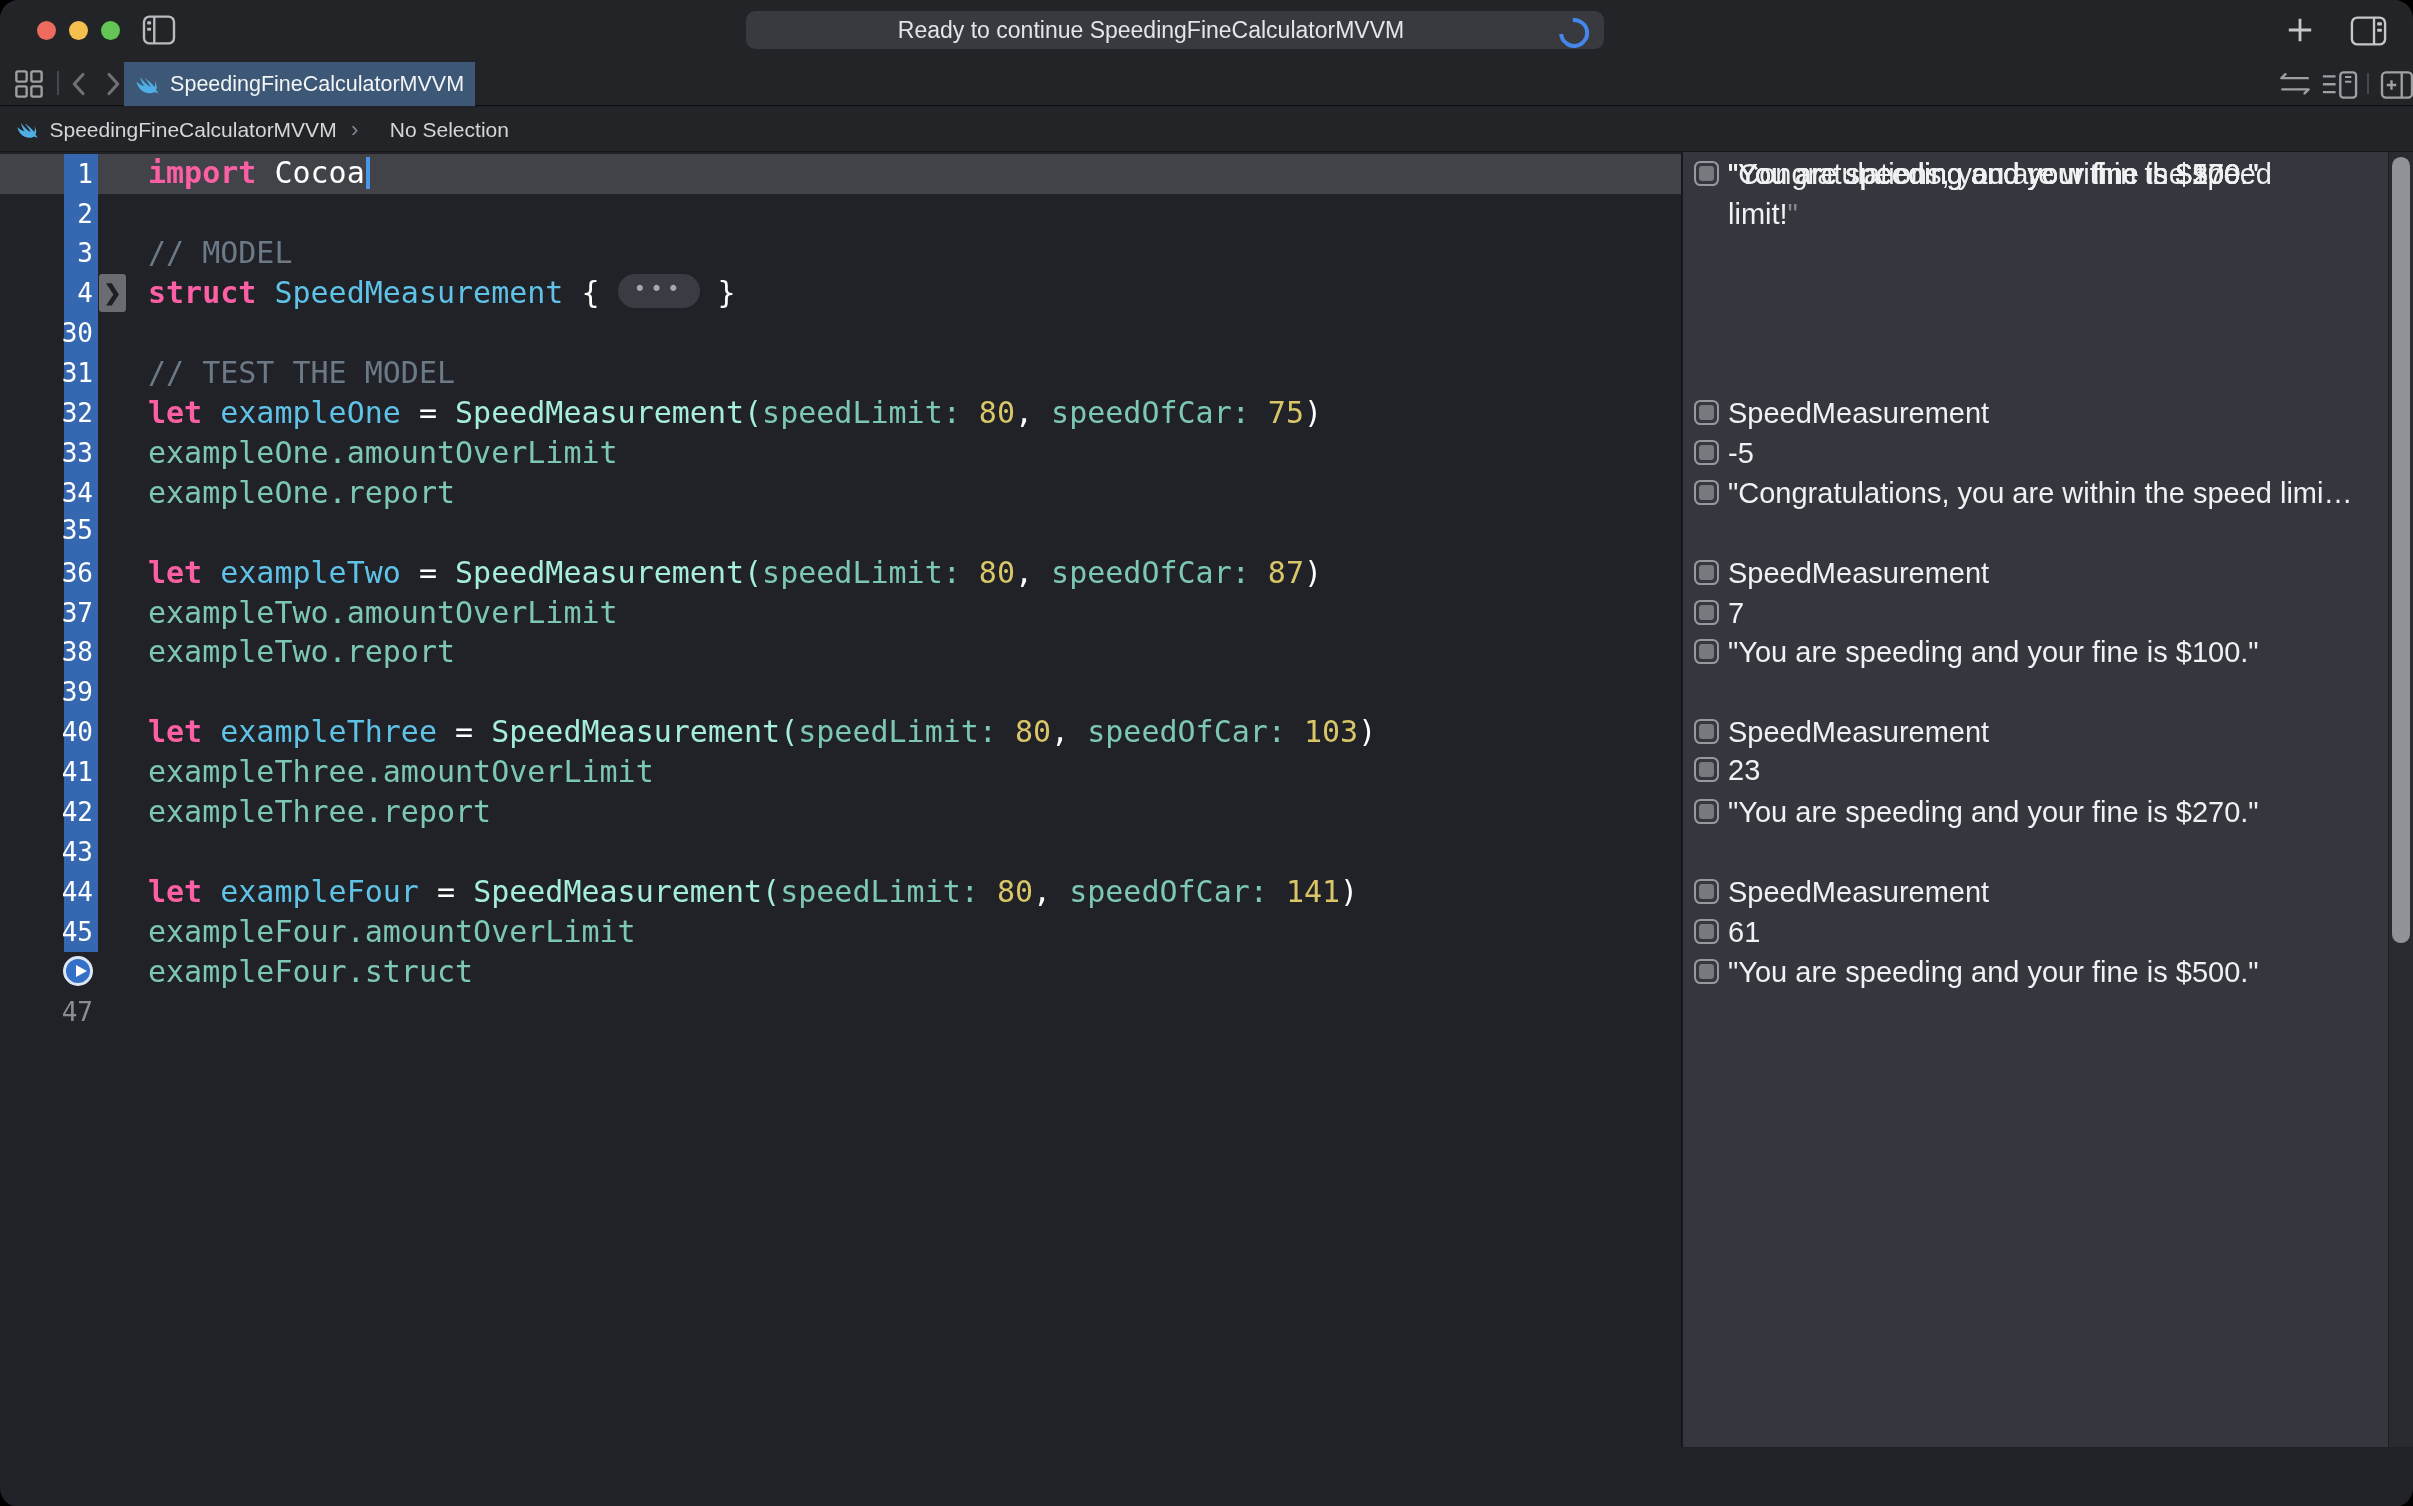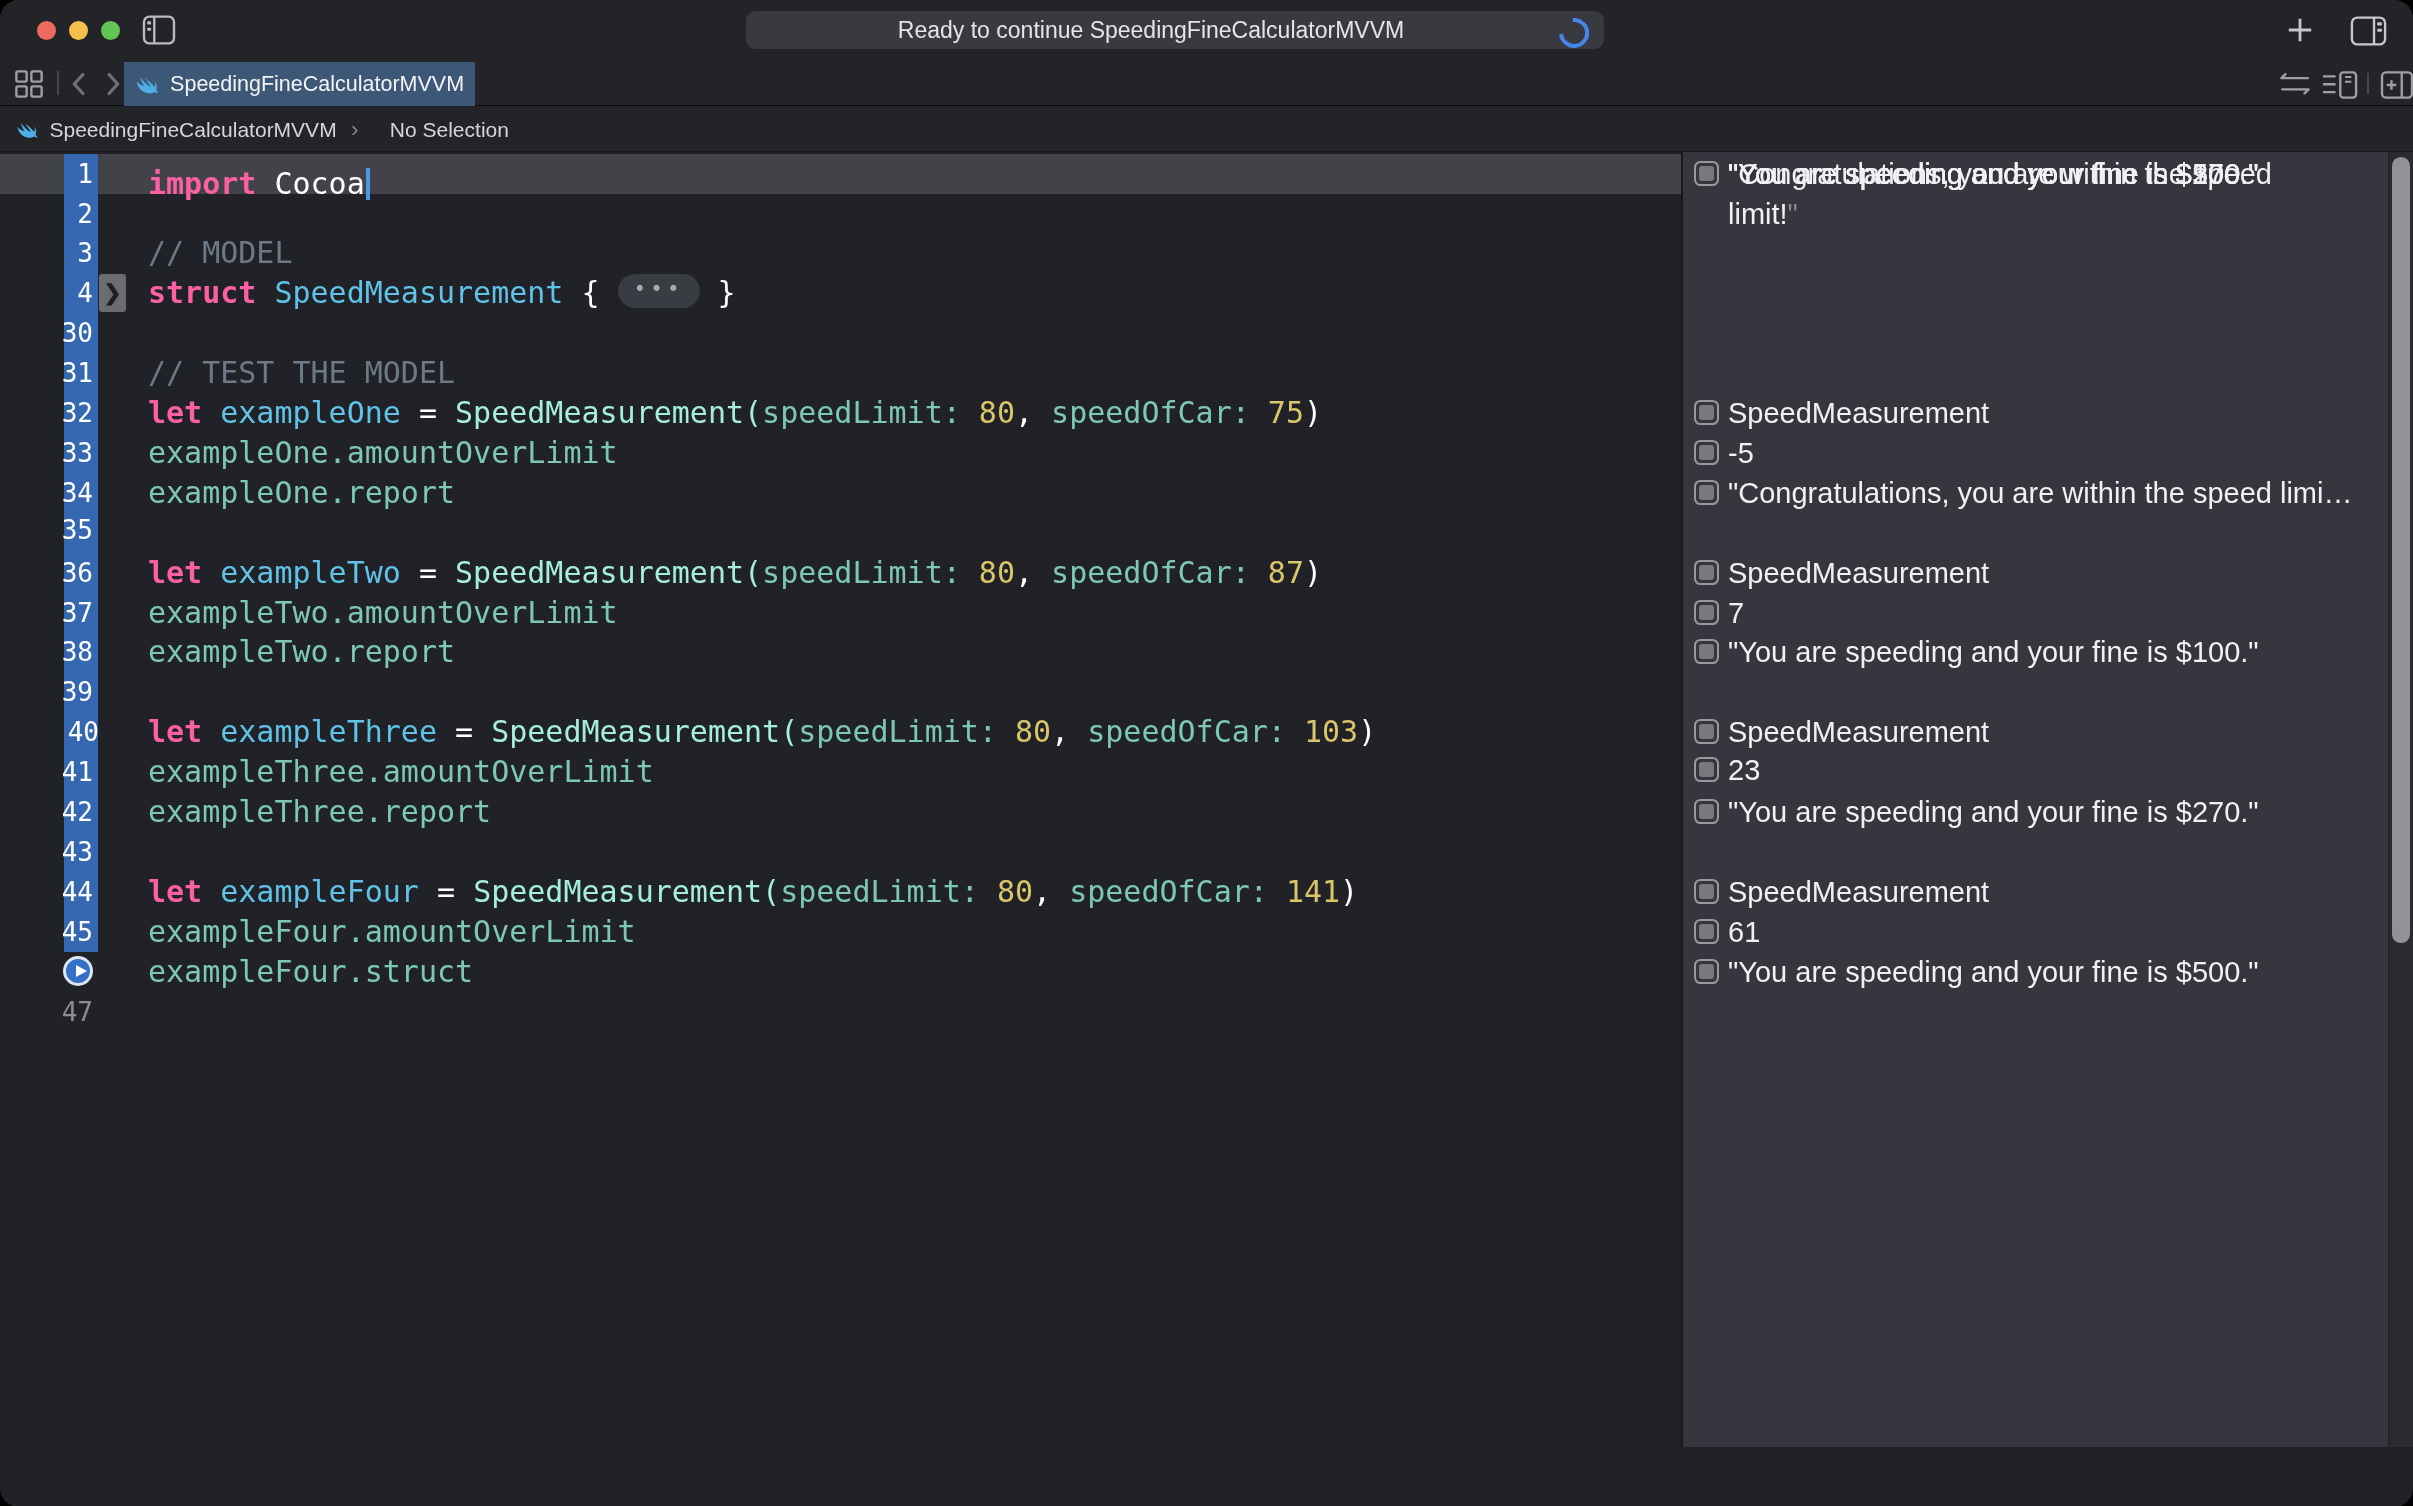--- a/index.html
+++ b/index.html
@@ -187,30 +187,30 @@
         <div class="ln" style="top: 161px;">30</div>
         <div class="ln" style="top: 201px;">31</div>
         <div class="ln" style="top: 241px;">32</div>
         <div class="ln" style="top: 281px;">33</div>
         <div class="ln" style="top: 321px;">34</div>
         <div class="ln" style="top: 350px; margin-top: 8px;">35</div>
         <div class="ln" style="top: 401px;">36</div>
         <div class="ln" style="top: 441px;">37</div>
         <div class="ln" style="top: 480px;">38</div>
         <div class="ln" style="top: 520px;">39</div>
-        <div class="ln" style="top: 560px; padding-left: 6px;">40</div>
+        <div class="ln" style="top: 560px;">40</div>
         <div class="ln" style="top: 600px;">41</div>
         <div class="ln" style="top: 640px;">42</div>
         <div class="ln" style="top: 680px;">43</div>
         <div class="ln" style="top: 720px;">44</div>
         <div class="ln" style="top: 760px;">45</div>
         <div class="ln dim" style="top: 840px;">47</div>
       </div>
     <div id="code">
-        <div class="code-line" style="top: 12px;"><span class="tk-keyword" style="color: rgb(252, 95, 163);">import</span><span style="color: rgb(255, 255, 255);"> Cocoa</span><span class="caret"></span></div>
+        <div class="code-line" style="top: 1px;"><span class="tk-keyword" style="color: rgb(252, 95, 163);">import</span><span style="color: rgb(255, 255, 255);"> Cocoa</span><span class="caret"></span></div>
         <div class="code-line" style="top: 42px;"></div>
         <div class="code-line" style="top: 81px;"><span style="color: rgb(108, 121, 134);">// MODEL</span></div>
         <div class="code-line" style="top: 121px;"><span class="tk-keyword" style="color: rgb(252, 95, 163);">struct</span><span style="color: rgb(255, 255, 255);"> </span><span style="color: rgb(95, 194, 231);">SpeedMeasurement</span><span style="color: rgb(255, 255, 255);"> { </span><span class="fold-pill">•••</span><span style="color: rgb(255, 255, 255);"> }</span></div>
         <div class="code-line" style="top: 161px;"></div>
         <div class="code-line" style="top: 201px;"><span style="color: rgb(108, 121, 134);">// TEST THE MODEL</span></div>
         <div class="code-line" style="top: 241px;"><span class="tk-keyword" style="color: rgb(252, 95, 163);">let</span><span style="color: rgb(255, 255, 255);"> </span><span style="color: rgb(95, 194, 231);">exampleOne</span><span style="color: rgb(255, 255, 255);"> = </span><span style="color: rgb(165, 238, 219);">SpeedMeasurement(</span><span style="color: rgb(124, 200, 178);">speedLimit:</span><span style="color: rgb(255, 255, 255);"> </span><span style="color: rgb(217, 198, 104);">80</span><span style="color: rgb(255, 255, 255);">, </span><span style="color: rgb(124, 200, 178);">speedOfCar:</span><span style="color: rgb(255, 255, 255);"> </span><span style="color: rgb(217, 198, 104);">75</span><span style="color: rgb(255, 255, 255);">)</span></div>
         <div class="code-line" style="top: 281px;"><span style="color: rgb(124, 200, 178);">exampleOne.amountOverLimit</span></div>
         <div class="code-line" style="top: 321px;"><span style="color: rgb(124, 200, 178);">exampleOne.report</span></div>
         <div class="code-line" style="top: 361px;"></div>
         <div class="code-line" style="top: 401px;"><span class="tk-keyword" style="color: rgb(252, 95, 163);">let</span><span style="color: rgb(255, 255, 255);"> </span><span style="color: rgb(95, 194, 231);">exampleTwo</span><span style="color: rgb(255, 255, 255);"> = </span><span style="color: rgb(165, 238, 219);">SpeedMeasurement(</span><span style="color: rgb(124, 200, 178);">speedLimit:</span><span style="color: rgb(255, 255, 255);"> </span><span style="color: rgb(217, 198, 104);">80</span><span style="color: rgb(255, 255, 255);">, </span><span style="color: rgb(124, 200, 178);">speedOfCar:</span><span style="color: rgb(255, 255, 255);"> </span><span style="color: rgb(217, 198, 104);">87</span><span style="color: rgb(255, 255, 255);">)</span></div>

